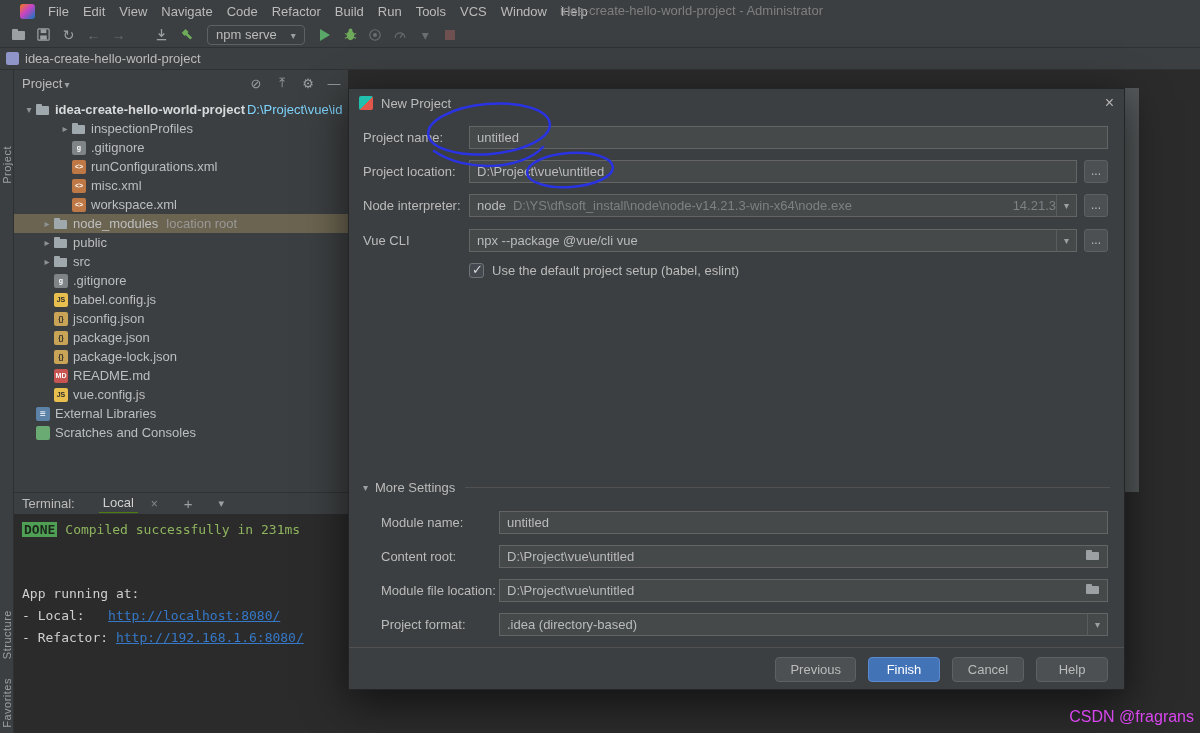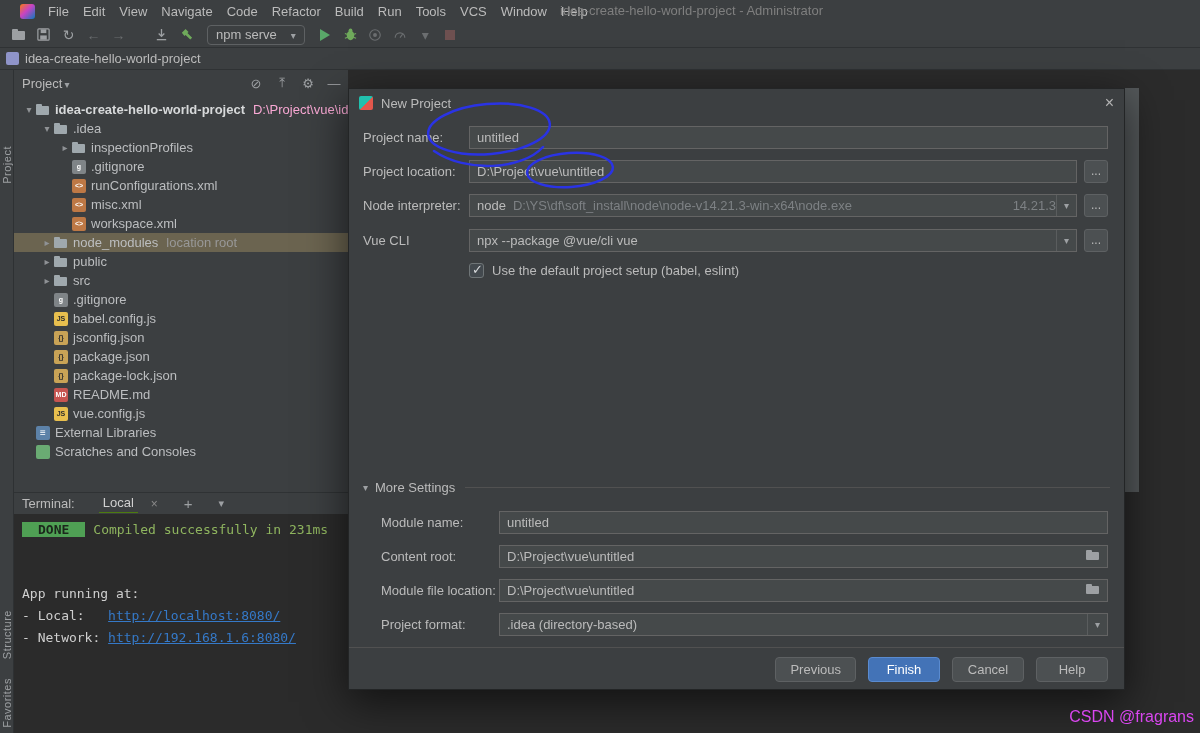--- a/index.html
+++ b/index.html
@@ -52,32 +52,32 @@
   .fico.git{background:#7f8487;} .fico.git::after{content:"g";color:#fff;}
   .fico.xml{background:#bd7845;} .fico.xml::after{content:"<>";color:#fff;}
   .fico.js{background:#e8bf4e;} .fico.js::after{content:"JS";}
   .fico.json{background:#c9a356;} .fico.json::after{content:"{}";}
   .fico.lock{background:#c9a356;} .fico.lock::after{content:"{}";}
   .fico.md{background:#c75450;} .fico.md::after{content:"MD";color:#fff;}
   .fico.lib{background:#5d82a8;} .fico.lib::after{content:"≡";color:#fff;font-size:10px;}
   .fico.scratch{background:#6aab73;}
   .tl{color:#bcbec0;}
   .tl.bold{font-weight:bold;color:#d7d9da;}
-  .tpath{color:#f9a8d4;margin-left:8px;}
+  .tpath{color:#7dd3fc;margin-left:2px;}
   .tlib{color:#989898;margin-left:8px;}
 
   
   .term-head{position:absolute;left:14px;top:492px;width:334px;height:22px;background:#3c3f41;border-top:1px solid #2f3234;display:flex;align-items:center;padding-left:8px;z-index:3;gap:10px;}
   .term-tab{margin-left:14px;padding:1px 4px 2px 4px;color:#d0d0d0;border-bottom:1px solid #4d7c0f;}
   .term-x{color:#8a8a8a;margin-left:3px;font-size:12px;}
   .term-plus{margin-left:16px;color:#9da0a3;font-size:15px;}
   .term-chev{margin-left:16px;color:#9da0a3;font-size:11px;}
   .term-body{position:absolute;left:14px;top:514px;width:334px;height:219px;background:#2b2b2b;font-family:"DejaVu Sans Mono","Liberation Mono",monospace;font-size:13px;z-index:3;}
   .tline{position:absolute;left:8px;white-space:pre;}
-  .done-badge{background:#4fa054;color:#1c271c;font-weight:bold;padding:0 16px;margin-right:8px;}
+  .done-badge{background:#4fa054;color:#1c271c;font-weight:bold;padding:0 2px;margin-right:8px;}
   .t-green{color:#8fb55f;}
   .t-plain{color:#cfcfcf;}
   .t-link{color:#3579c8;text-decoration:underline;}
 
   
   .rstrip{position:absolute;left:1125px;top:88px;width:14px;height:404px;background:#54585a;z-index:2;}
 
   
   .dialog{position:absolute;left:348px;top:88px;width:777px;height:602px;background:#3c3f41;border:1px solid #232526;box-shadow:0 12px 40px rgba(0,0,0,.6);z-index:10;}
   .dtitle{height:28px;display:flex;align-items:center;padding:0 10px;}
@@ -216,25 +216,20 @@
     </span>
   </div>
 
   <div class="ptree">
     <div class="trow" style="padding-left:8px">
       <span class="chev exp"></span>
       <span class="ficon folder"></span>
       <span class="tl bold">idea-create-hello-world-project</span>
       <span class="tpath">D:\Project\vue\id</span>
     </div>
-    <div class="trow" style="padding-left:26px">
-      <span class="chev exp"></span>
-      <span class="ficon folder"></span>
-      <span class="tl">.idea</span>
-    </div>
     <div class="trow" style="padding-left:44px">
       <span class="chev col"></span>
       <span class="ficon folder"></span>
       <span class="tl">inspectionProfiles</span>
     </div>
     <div class="trow" style="padding-left:44px">
       <span class="chev"></span>
       <span class="fico git"></span>
       <span class="tl">.gitignore</span>
     </div>
@@ -320,21 +315,21 @@
     <span>Terminal:</span>
     <span class="term-tab">Local</span>
     <span class="term-x">×</span>
     <span class="term-plus">+</span>
     <span class="term-chev">▾</span>
   </div>
   <div class="term-body">
     <div class="tline" style="top:8px"><span class="done-badge">DONE</span><span class="t-green">Compiled successfully in 231ms</span></div>
     <div class="tline t-plain" style="top:72px">App running at:</div>
     <div class="tline" style="top:94px"><span class="t-plain">- Local:   </span><span class="t-link">http://localhost:8080/</span></div>
-    <div class="tline" style="top:116px"><span class="t-plain">- Network: </span><span class="t-link">http://192.168.1.6:8080/</span></div>
+    <div class="tline" style="top:116px"><span class="t-plain">- Refactor: </span><span class="t-link">http://192.168.1.6:8080/</span></div>
   </div>
 
   <div class="rstrip"></div>
 
   <div class="dialog">
     <div class="dtitle">
       <span class="dicon"></span>
       <span>New Project</span>
       <span class="dclose">×</span>
     </div>

